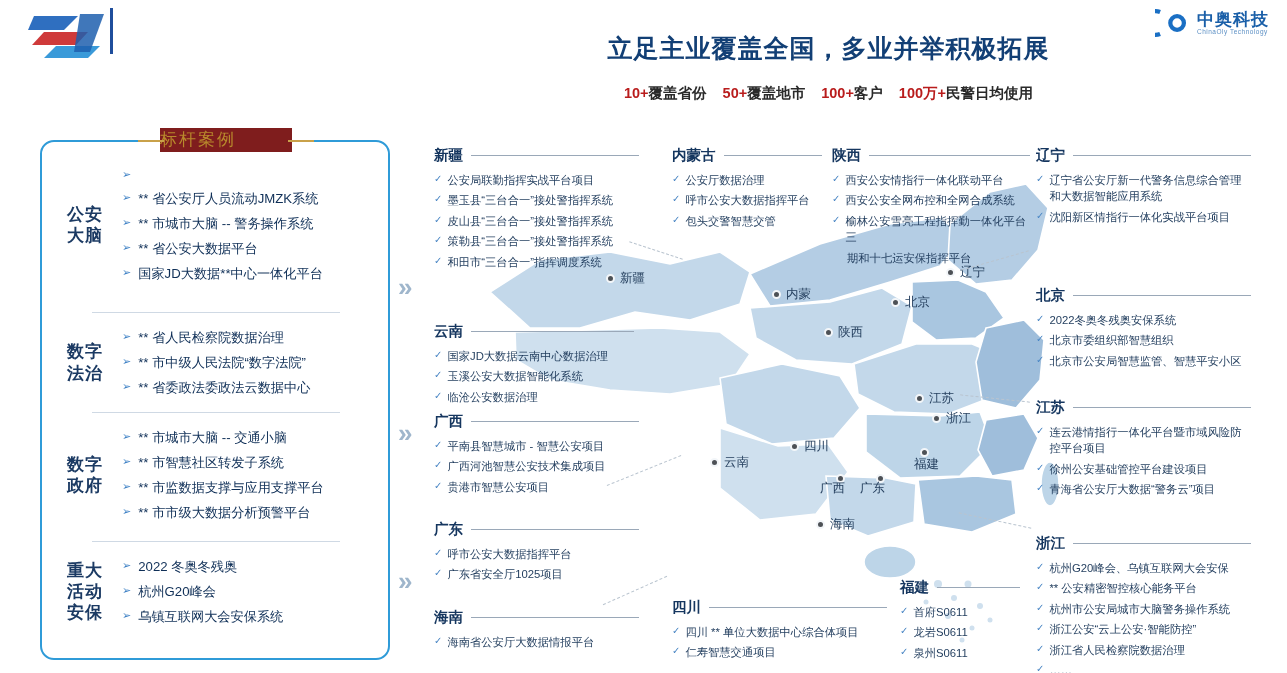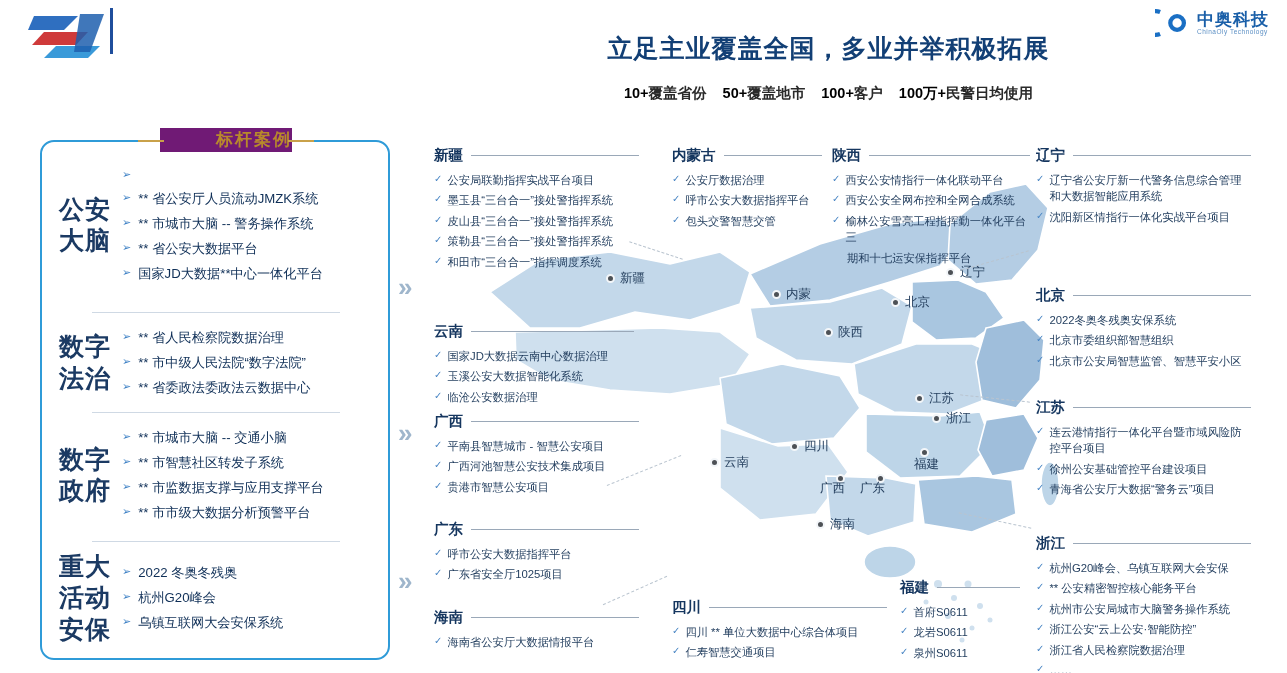--- a/index.html
+++ b/index.html
@@ -26,40 +26,40 @@
   .brand-en { font-size: 6.5px; color: #5b8fc4; letter-spacing: .5px; }
 
   .headline {
     position: absolute; left: 430px; right: 60px; top: 32px;
     text-align: center; font-size: 25px; font-weight: bold; color: #123f75; letter-spacing: 1px;
   }
   .subline {
     position: absolute; left: 430px; right: 60px; top: 84px;
     text-align: center; font-size: 14.5px; color: #2a2a2a; font-weight: bold;
   }
-  .subline .num { color: #000000; }
+  .subline .num { color: #b91c1c; }
   .subline .sp { display: inline-block; width: 16px; }
 
   
   .left-panel {
     position: absolute; left: 40px; top: 140px; width: 350px; height: 520px;
     border: 2px solid #2f9bd8; border-radius: 14px; background: #fff;
   }
   .case-badge {
     position: absolute; left: 160px; top: 128px; width: 132px; height: 24px;
-    background: #701a75; text-align: right; font-size: 17px; font-weight: bold; color: #b8892c;
+    background: #7f1d1d; text-align: left; font-size: 17px; font-weight: normal; color: #b8892c;
     letter-spacing: 2px;
   }
   .case-badge .line { position: absolute; top: 12px; height: 2px; background: #c9a14a; width: 26px; }
   .case-badge .l { left: -22px; }
   .case-badge .r { right: -22px; }
 
   .group { position: absolute; display: flex; align-items: center; }
   .group-label {
-    width: 74px; text-align: center; font-size: 25px; color: #1b3a63; font-weight: bold;
+    width: 74px; text-align: center; font-size: 17px; color: #1b3a63; font-weight: bold;
     line-height: 1.25; letter-spacing: 1px;
   }
   .group-items { flex: 1; }
   .g-item {
     display: flex; align-items: flex-start; font-size: 13.2px; color: #0f2f57;
     line-height: 1.5; margin: 5.5px 0;
   }
   .g-item .arrow { color: #3b7fc4; margin-right: 7px; font-size: 11px; line-height: 1.6; }
   .divider { position: absolute; left: 92px; width: 248px; height: 1px; background: #cfd9e4; }
 

